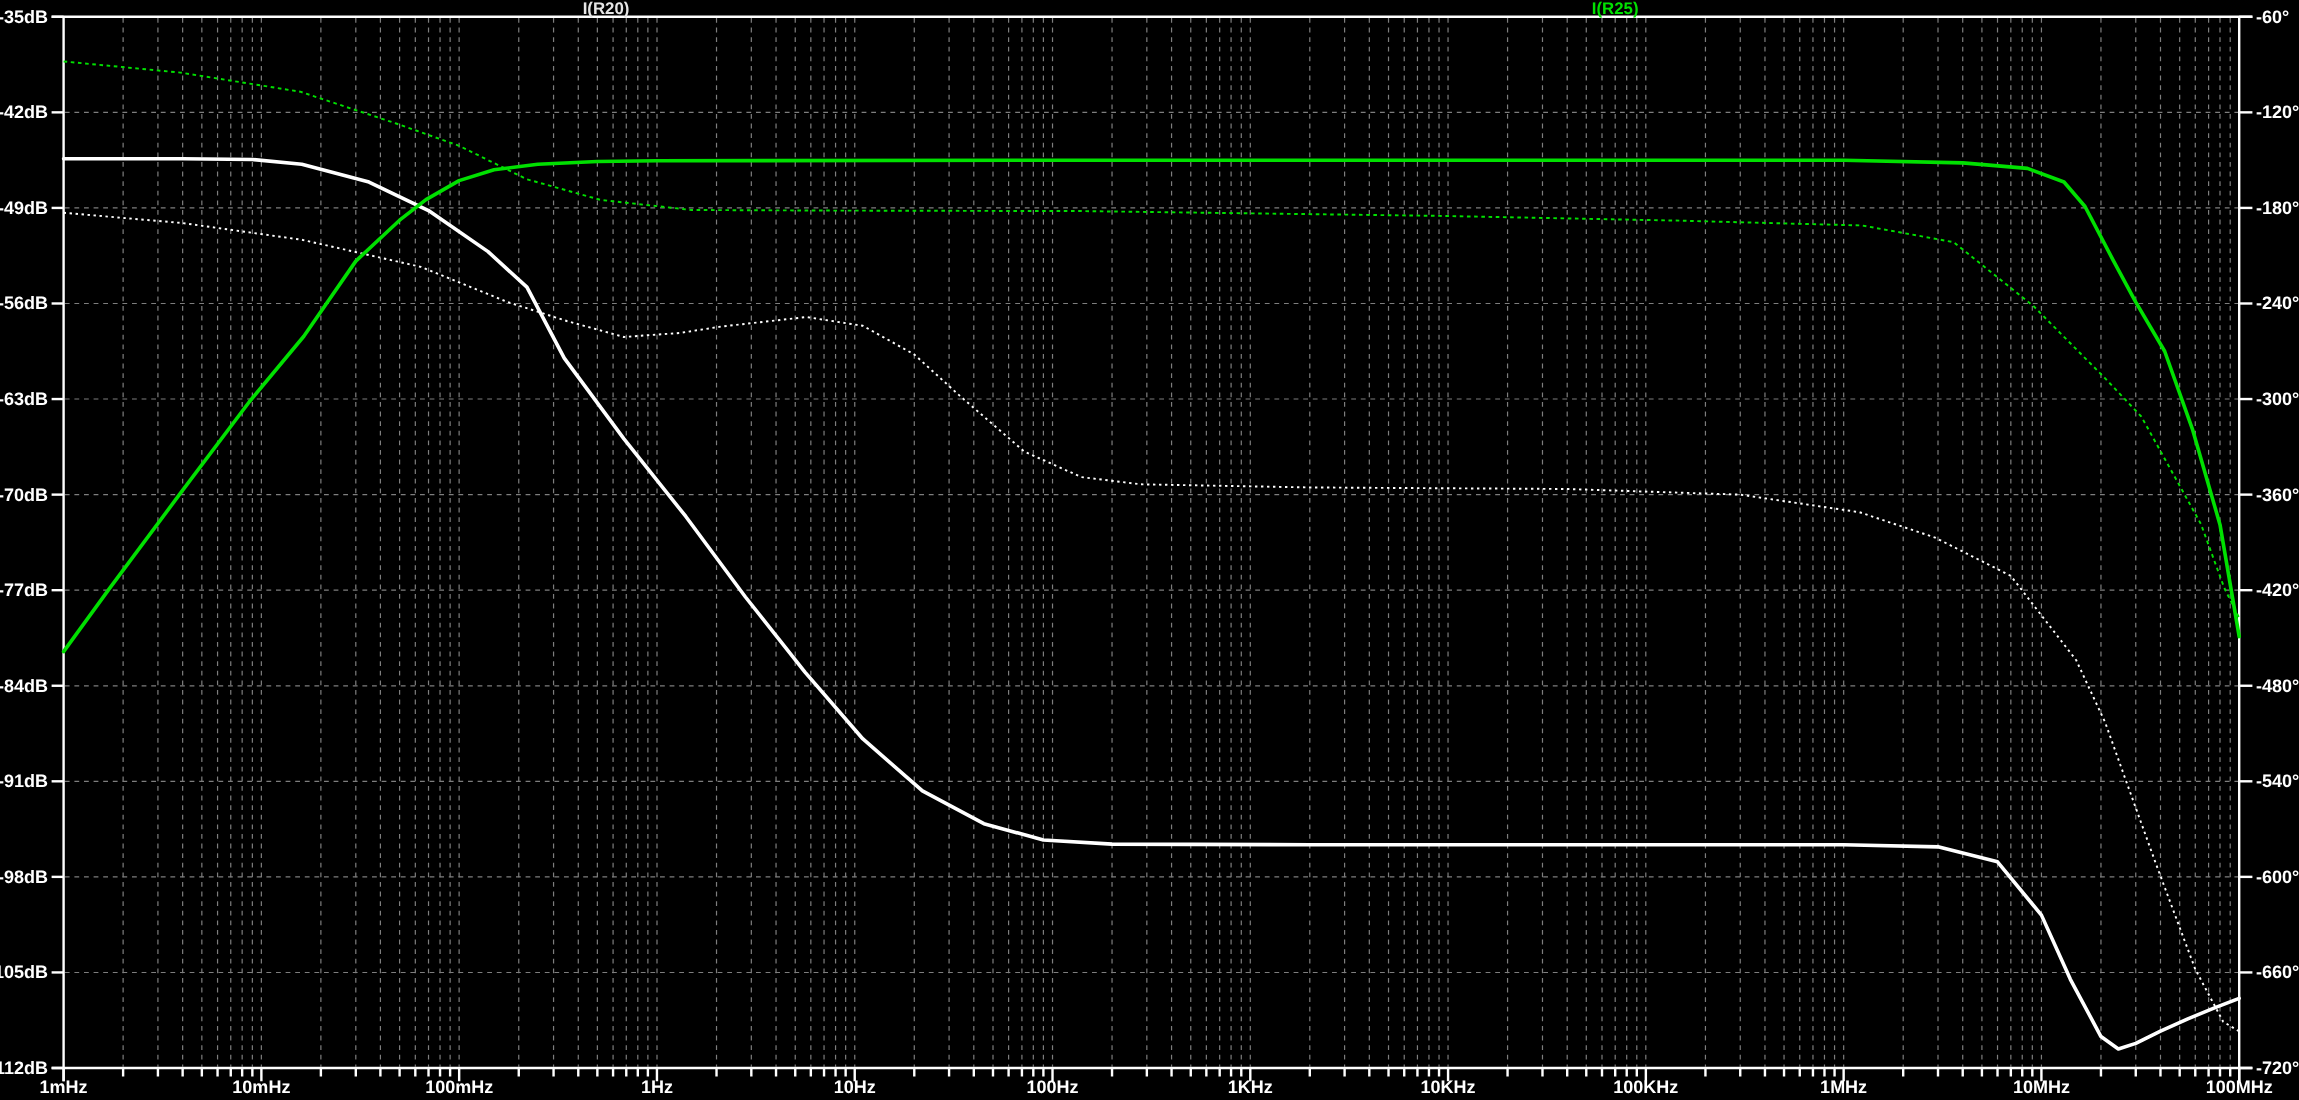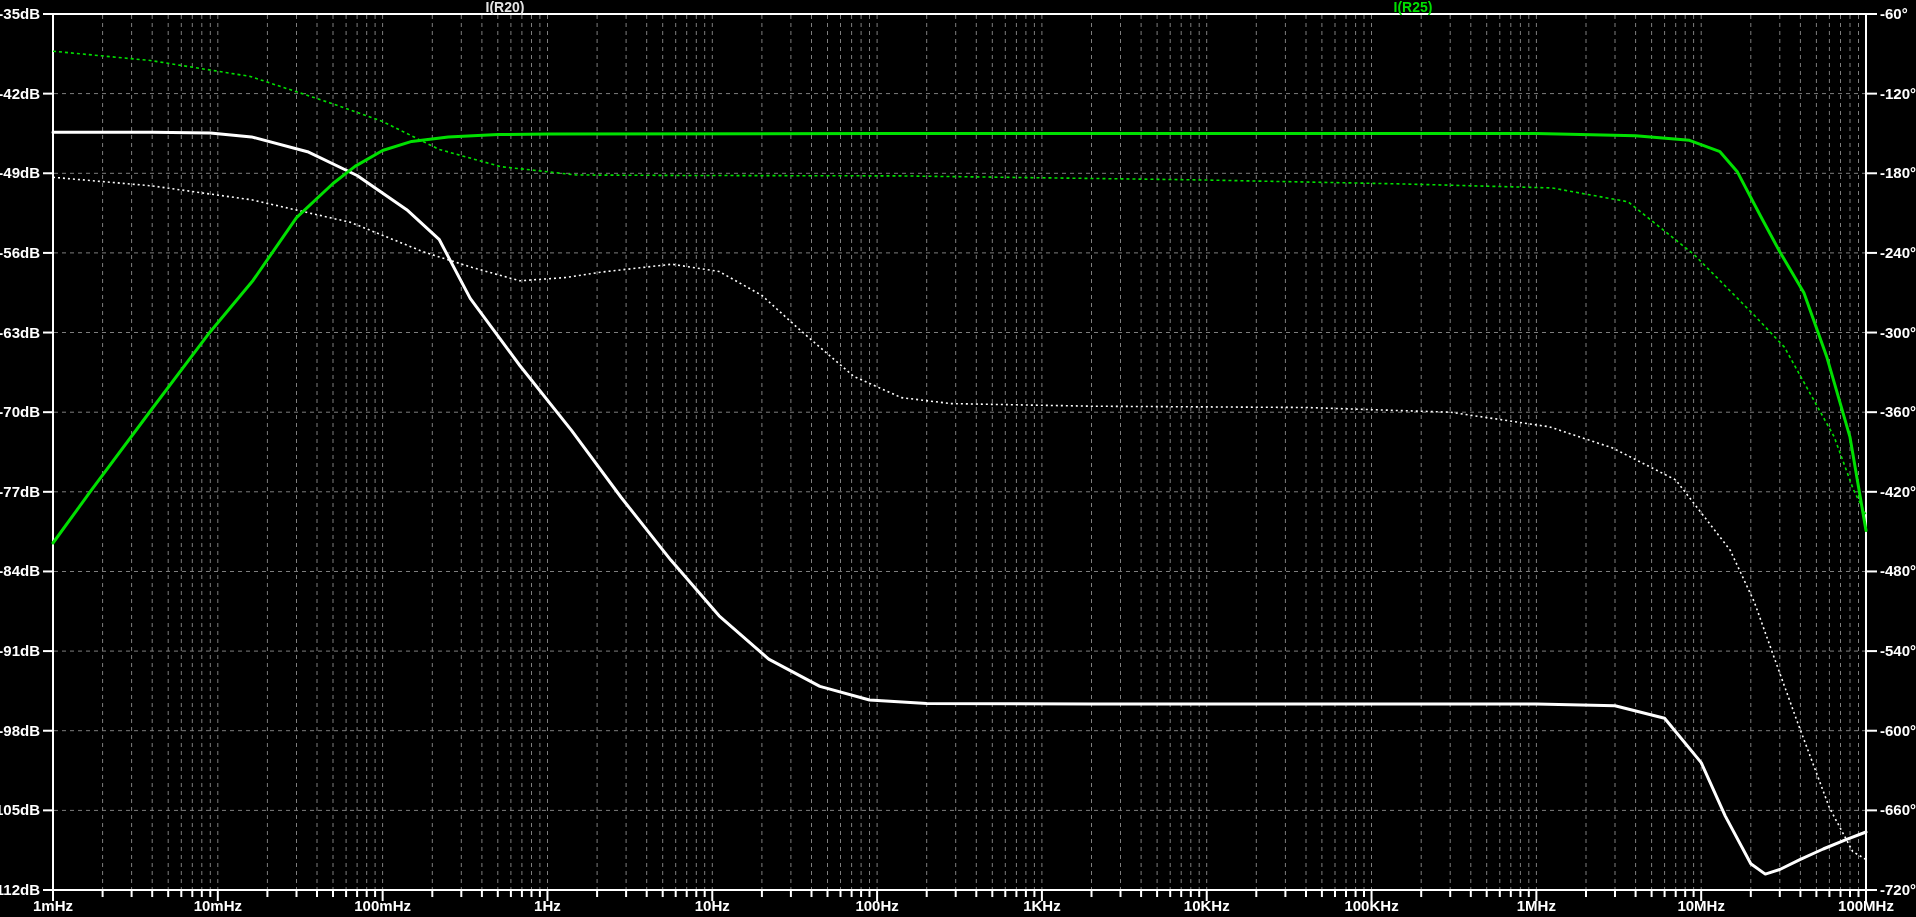--- a/index.html
+++ b/index.html
@@ -3,21 +3,21 @@
 <meta charset="utf-8">
 <style>
   html,body{margin:0;padding:0;background:#000;width:1916px;height:917px;overflow:hidden;}
   .plot{position:relative;width:1916px;height:917px;background:#000;font-family:"Liberation Sans",sans-serif;}
   #chart{position:absolute;left:0;top:0;}
   .grid{stroke:#7e7e7e;stroke-width:1;stroke-dasharray:4 4;}
   .axis{stroke:#ffffff;stroke-width:2;}
   .lbl{fill:#ffffff;font:bold 15px "Liberation Sans",sans-serif;}
   .trace-title{position:absolute;top:-1px;transform:translateX(-50%);font:bold 14px "Liberation Sans",sans-serif;white-space:nowrap;}
   .t-white{left:505px;color:#e5e5e5;}
-  .t-green{left:1413px;color:#00e000;}
+  .t-green{left:1346px;color:#00e000;}
 </style>
 </head>
 <body>
 
 <div class="plot">
   <svg id="chart" width="1916" height="917">
       <g>
         <line x1="102.6" y1="15" x2="102.6" y2="889" class="grid"></line>
         <line x1="131.6" y1="15" x2="131.6" y2="889" class="grid"></line>
         <line x1="152.2" y1="15" x2="152.2" y2="889" class="grid"></line>

